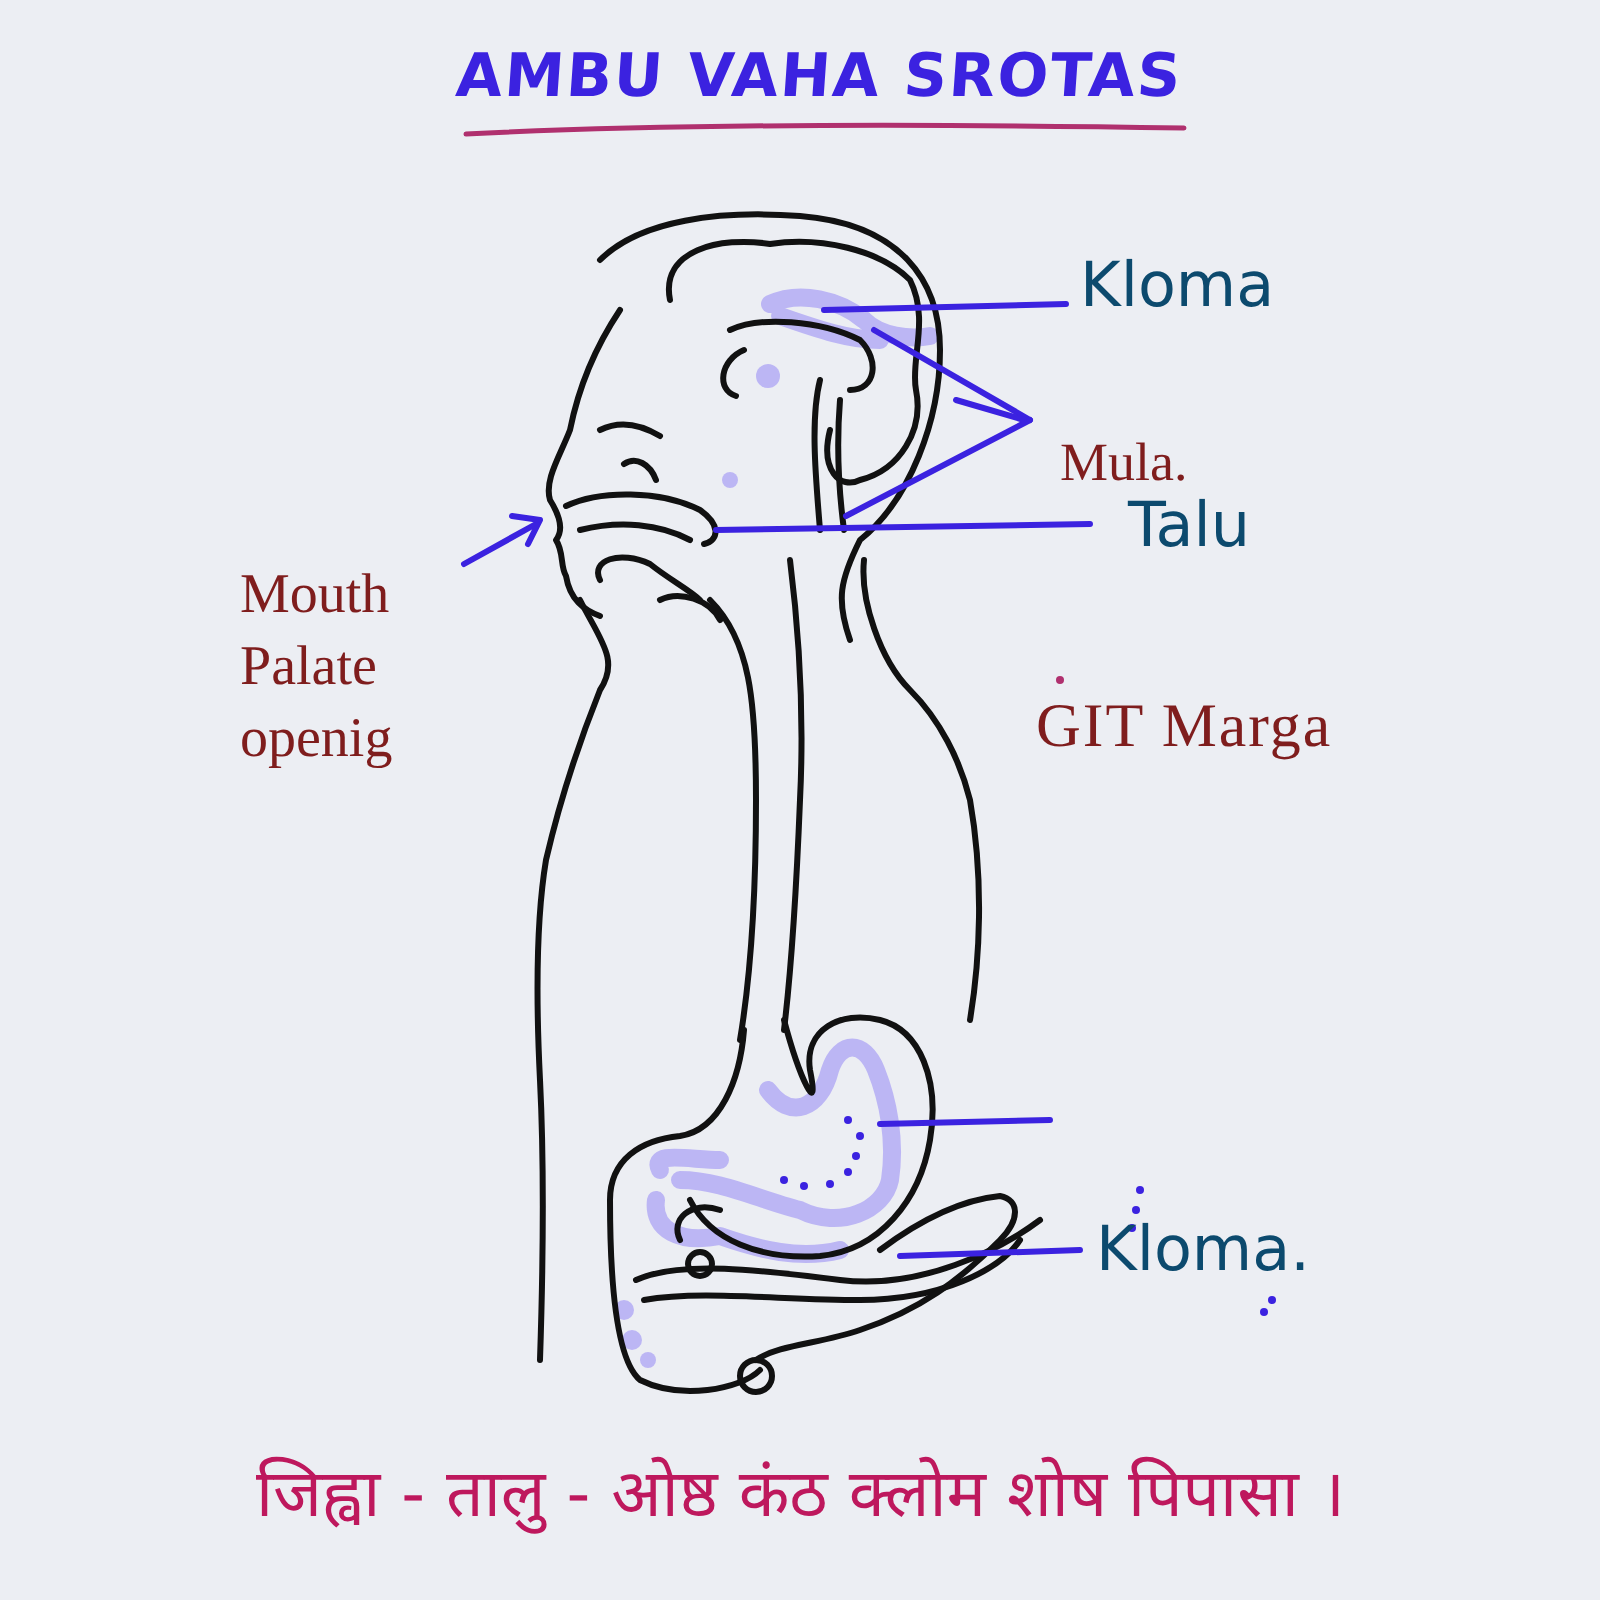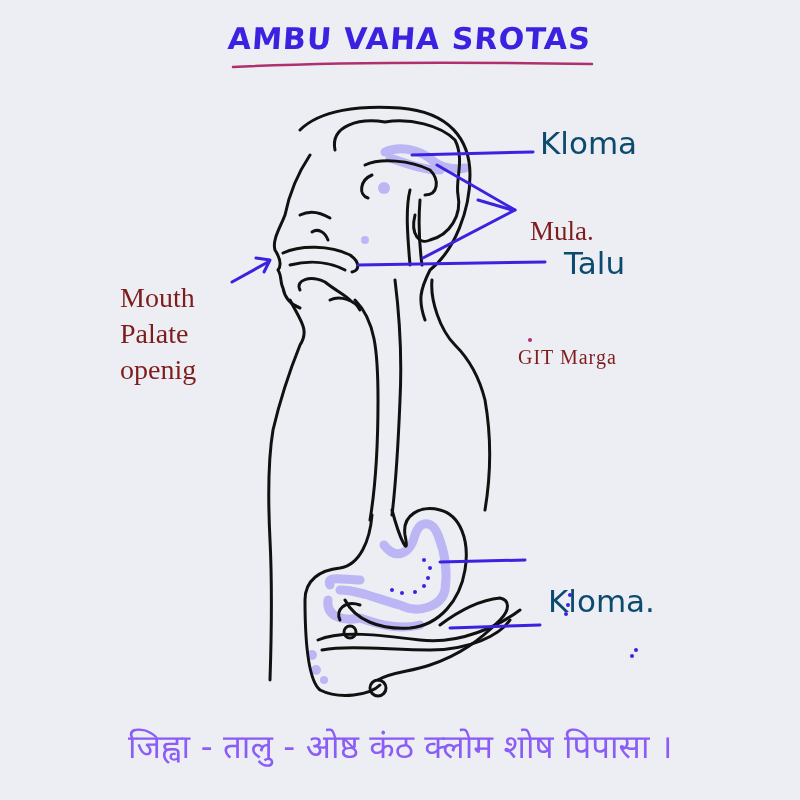--- a/index.html
+++ b/index.html
@@ -22,29 +22,29 @@
       font-size: 30px;
       letter-spacing: 1px;
       color: #3b22e0;
       transform: skewX(-4deg);
     }
     .black-label { color: #0c4a6e; font-size: 31px; font-family: "DejaVu Sans", sans-serif; }
     .blue-label { color: #7f1d1d; font-size: 28px; font-family: Liberation Serif, serif; margin-top: 22px; }
     .kloma-top { left: 540px; top: 128px; }
     .mula { left: 530px; top: 196px; font-size: 27px; }
     .talu { left: 564px; top: 248px; }
-    .git { left: 518px; top: 325px; font-size: 20px; letter-spacing: 1px; }
+    .git { left: 518px; top: 325px; font-size: 31px; letter-spacing: 1px; }
     .mouth { left: 120px; top: 258px; line-height: 36px; }
     .amashay { left: 525px; top: 548px; }
-    .kloma-bottom { left: 548px; top: 586px; text-align: right; }
+    .kloma-bottom { left: 548px; top: 610px; text-align: right; }
     .shloka {
       left: 128px; top: 730px;
       font-family: "DejaVu Sans", sans-serif;
       font-size: 33px;
-      color: #8b5cf6;
+      color: #be185d;
     }
   </style>
 </head>
 <body>
 
 <div class="canvas">
   <svg width="800" height="800" viewBox="0 0 800 800" fill="none" stroke-linecap="round" stroke-linejoin="round">
 
     <path d="M233 67 C330 62 470 62 592 64" stroke="#b0306e" stroke-width="2.5"></path>
 

